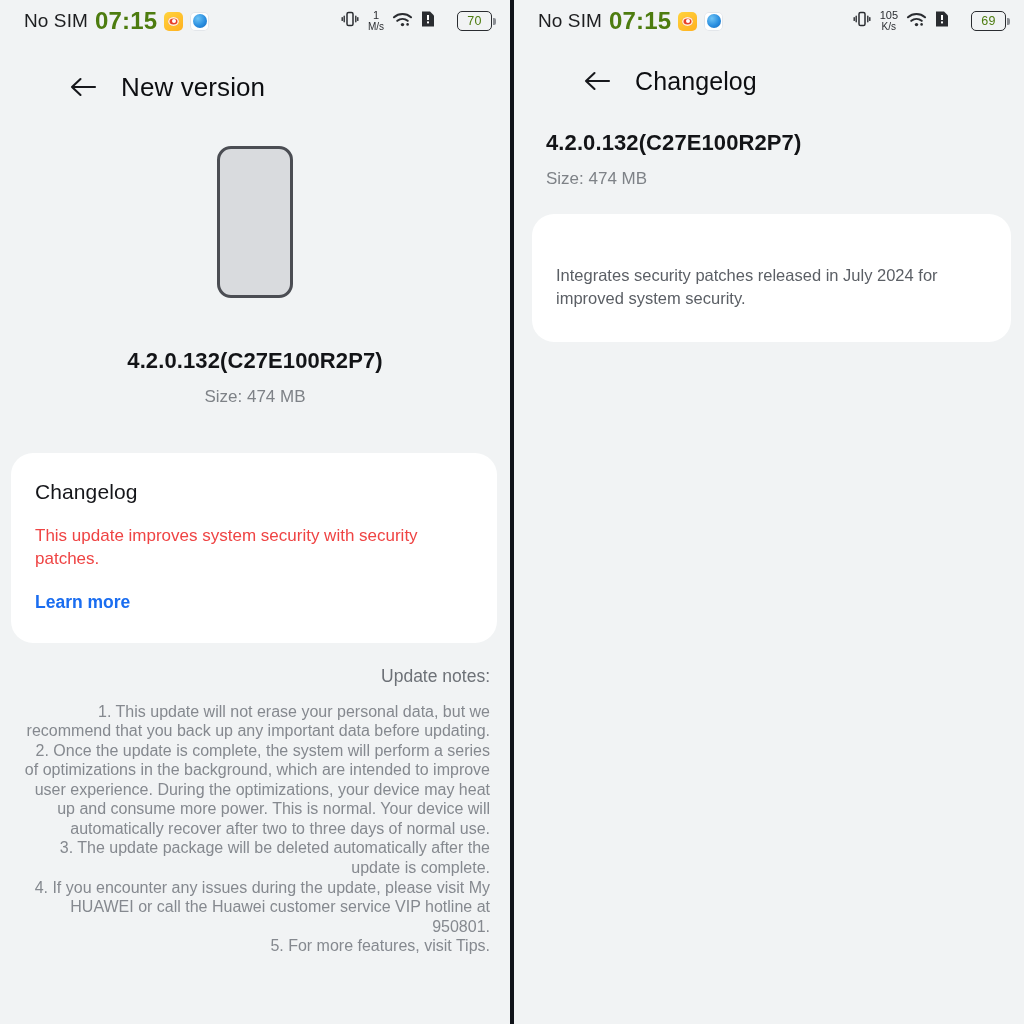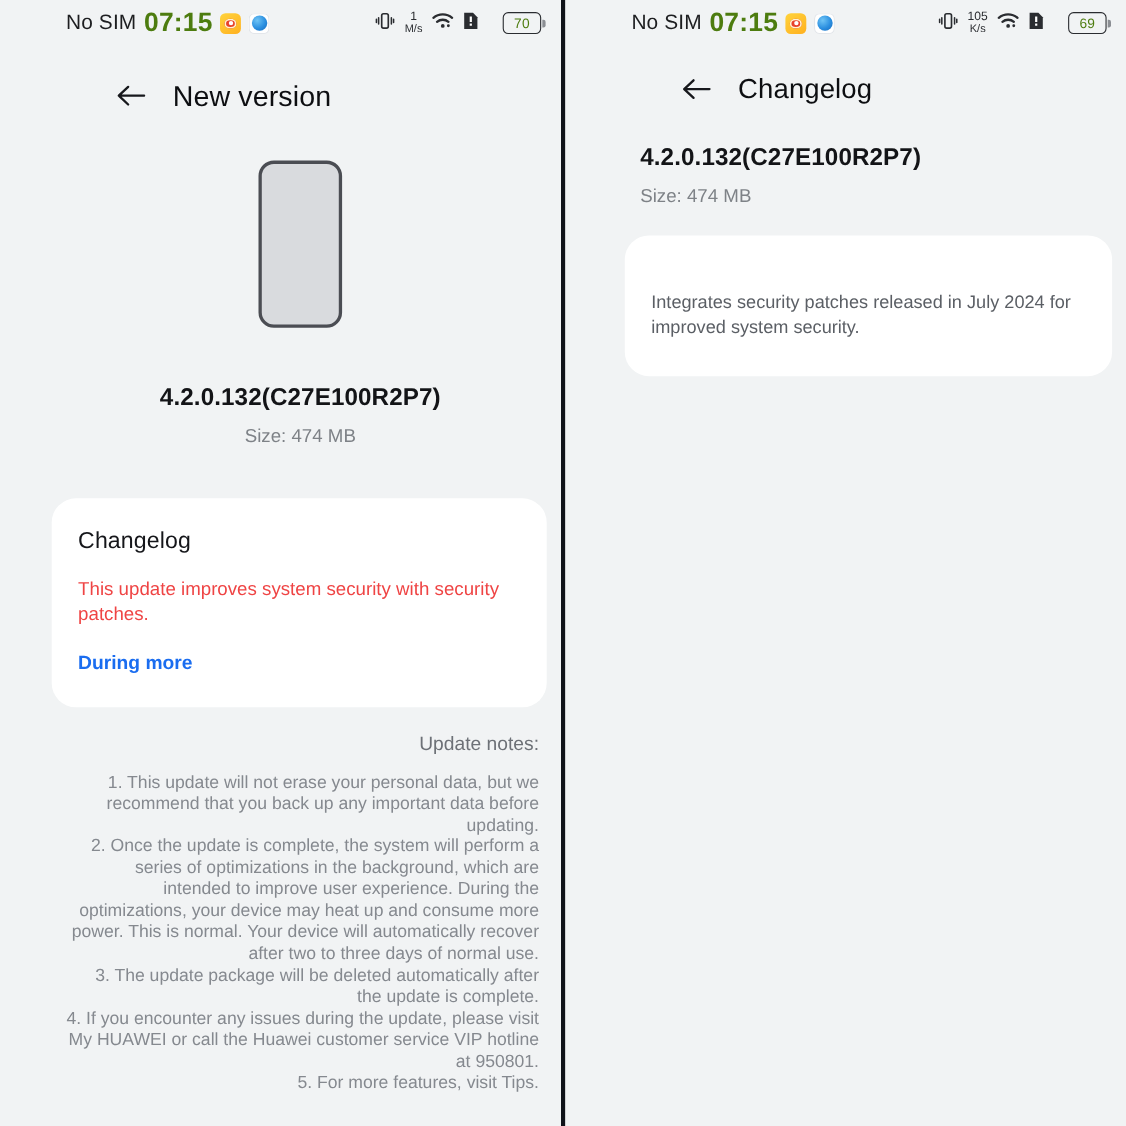--- a/index.html
+++ b/index.html
@@ -19,21 +19,20 @@
     height: 1024px;
     display: flex;
   }
 
   .panel {
     position: relative;
     width: 511px;
     height: 1024px;
     background: #f1f3f4;
     overflow: hidden;
-    padding-left: 36px;
   }
 
   .divider {
     width: 4px;
     height: 1024px;
     background: #101319;
     flex: 0 0 4px;
   }
 
   
@@ -343,21 +342,21 @@
 
     <div class="hero">
       <div class="phone-shape"></div>
       <div class="hero-version">4.2.0.132(C27E100R2P7)</div>
       <div class="hero-size">Size: 474 MB</div>
     </div>
 
     <div class="card card-left">
       <div class="card-title">Changelog</div>
       <div class="card-body">This update improves system security with security patches.</div>
-      <div class="card-link">During more</div>
+      <div class="card-link">Learn more</div>
     </div>
 
     <div class="notes">
       <div class="notes-title">Update notes:</div>
       <div class="notes-body">1. This update will not erase your personal data, but we recommend that you back up any important data before updating.
 2. Once the update is complete, the system will perform a series of optimizations in the background, which are intended to improve user experience. During the optimizations, your device may heat up and consume more power. This is normal. Your device will automatically recover after two to three days of normal use.
 3. The update package will be deleted automatically after the update is complete.
 4. If you encounter any issues during the update, please visit My HUAWEI or call the Huawei customer service VIP hotline at 950801.
 5. For more features, visit Tips.</div>
     </div>

